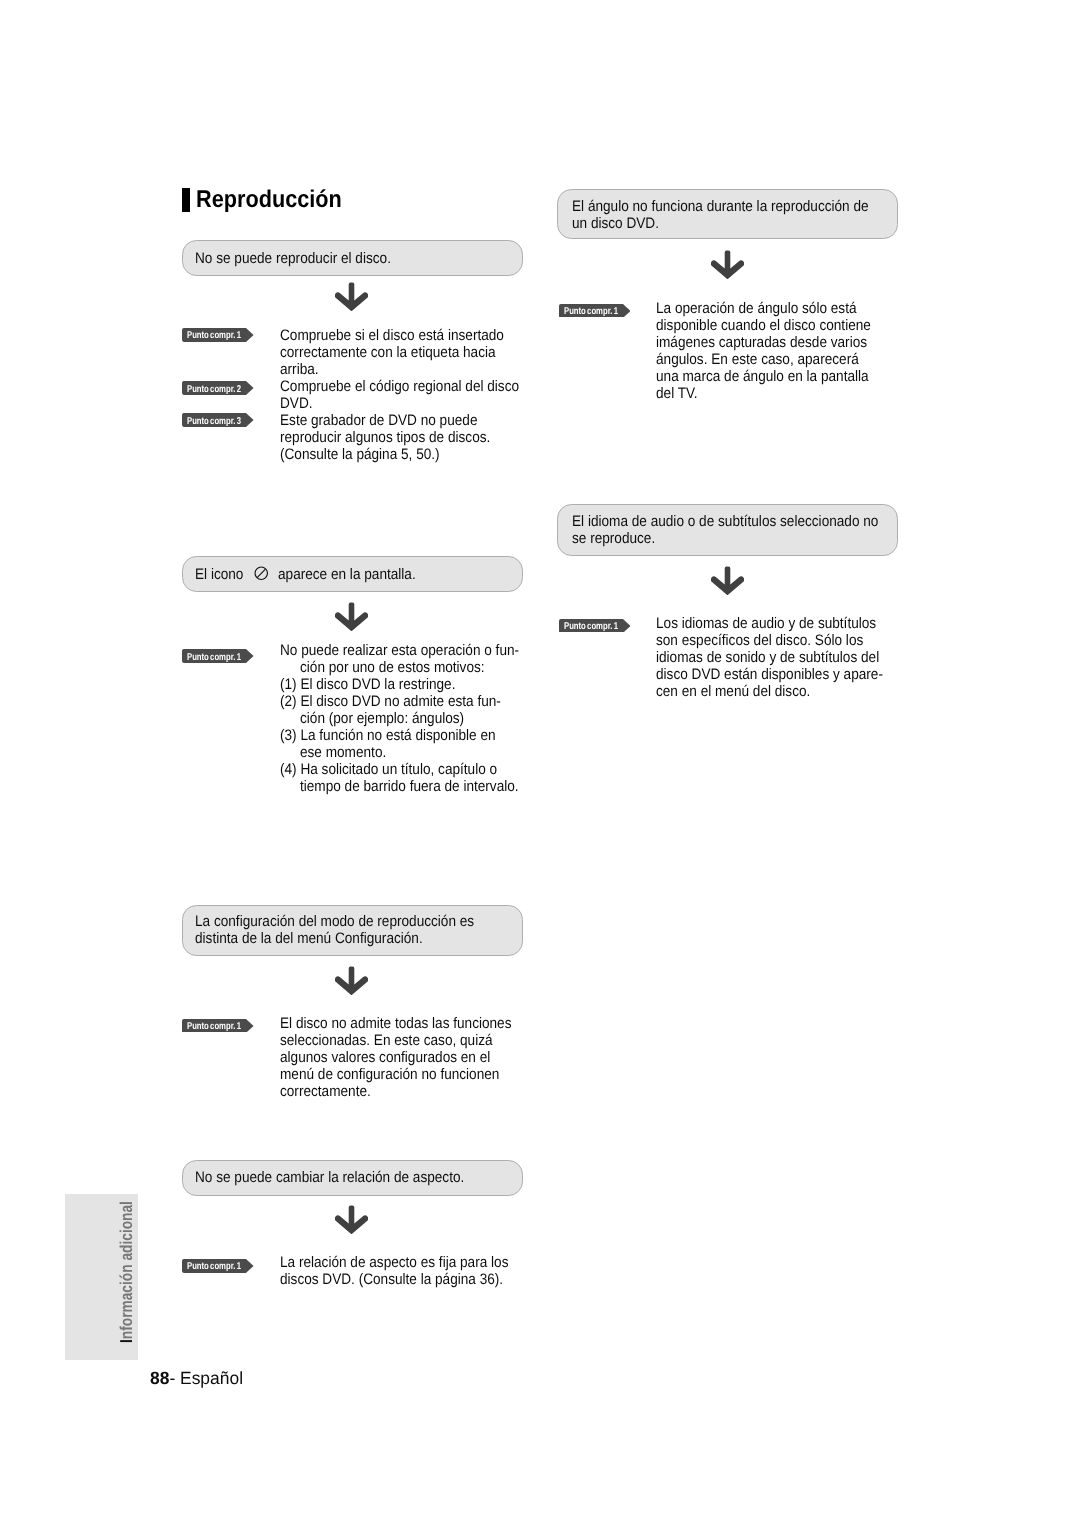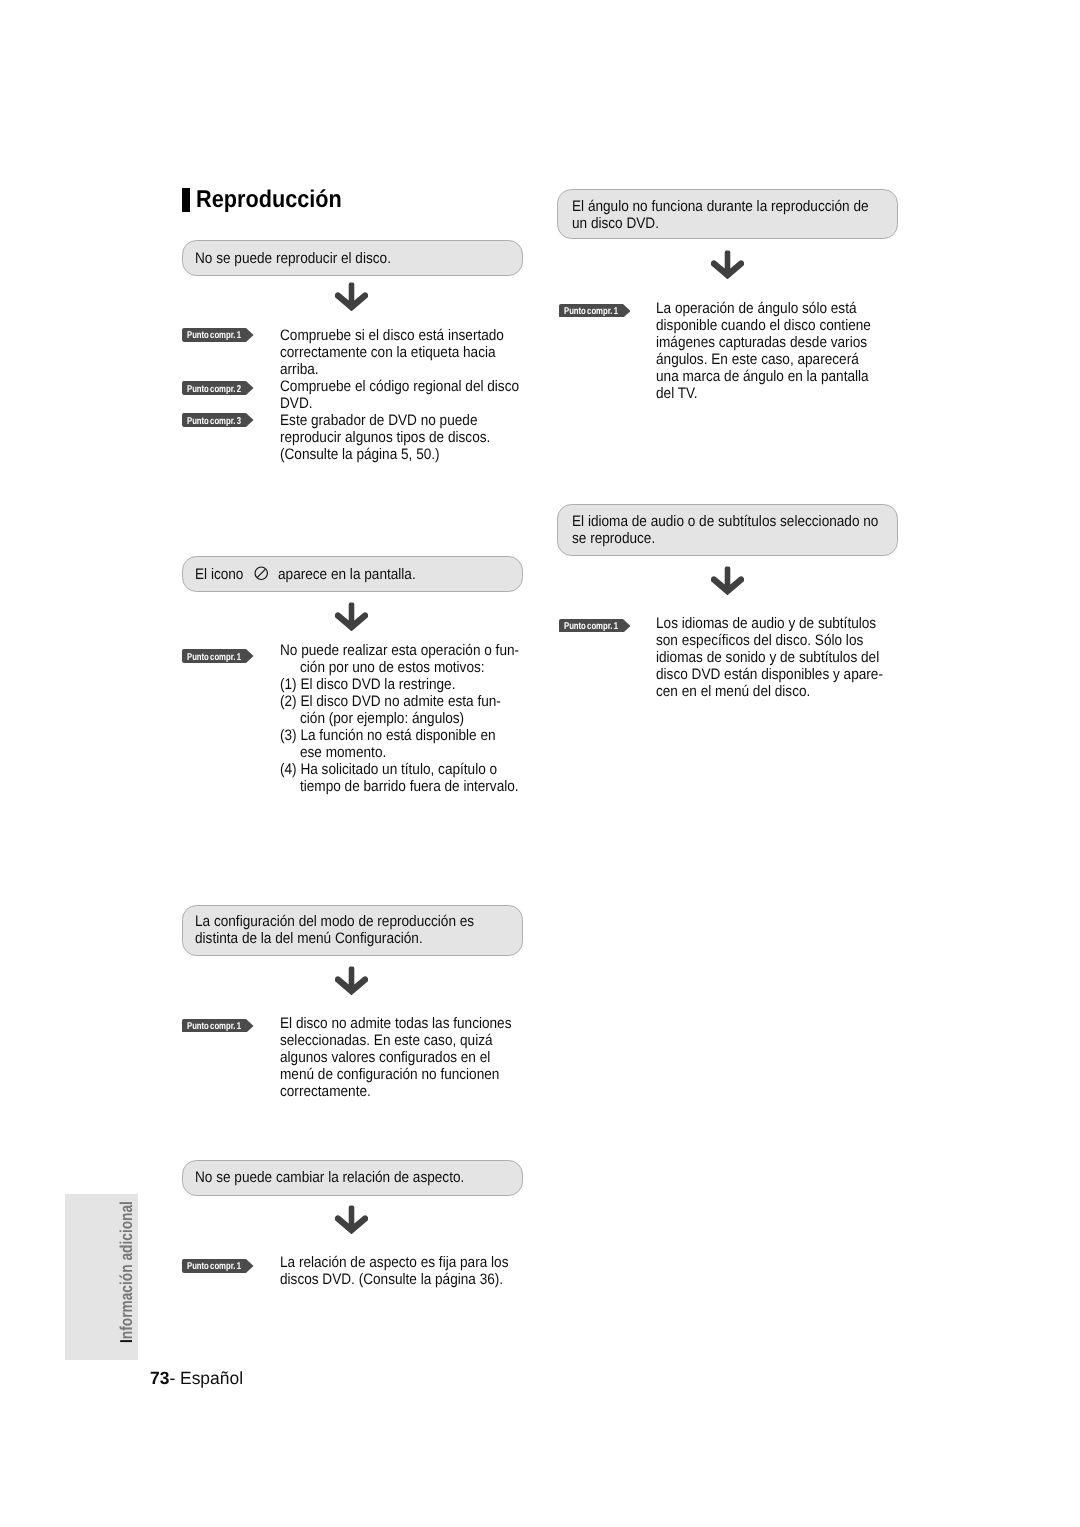--- a/index.html
+++ b/index.html
@@ -158,15 +158,15 @@
       </svg>
   <div class="badge-txt" style="left:563.8px;top:621.7px;">Punto compr. 1</div>
   <div class="btxt" style="left:656.0px;top:615.2px;">Los idiomas de audio y de subtítulos</div>
   <div class="btxt" style="left:656.0px;top:632.2px;">son específicos del disco. Sólo los</div>
   <div class="btxt" style="left:656.0px;top:649.2px;">idiomas de sonido y de subtítulos del</div>
   <div class="btxt" style="left:656.0px;top:666.2px;">disco DVD están disponibles y apare-</div>
   <div class="btxt" style="left:656.0px;top:683.2px;">cen en el menú del disco.</div>
   </div>
   <div class="sidetab" style="left:65px;top:1194px;width:72.5px;height:166px;"></div>
   <div class="sidetab-label" style="left:117.6px;top:1342.8px;transform:rotate(-90deg) scaleX(0.799);transform-origin:left top;"><span style="color:#111;">I</span><span>nformación adicional</span></div>
-  <div class="foot" style="left:150px;top:1369px;"><b>73</b><span>-</span><span> </span><span>Español</span></div>
+  <div class="foot" style="left:150px;top:1369px;"><b>88</b><span>-</span><span> </span><span>Español</span></div>
 
 </div>
 
 </body></html>

